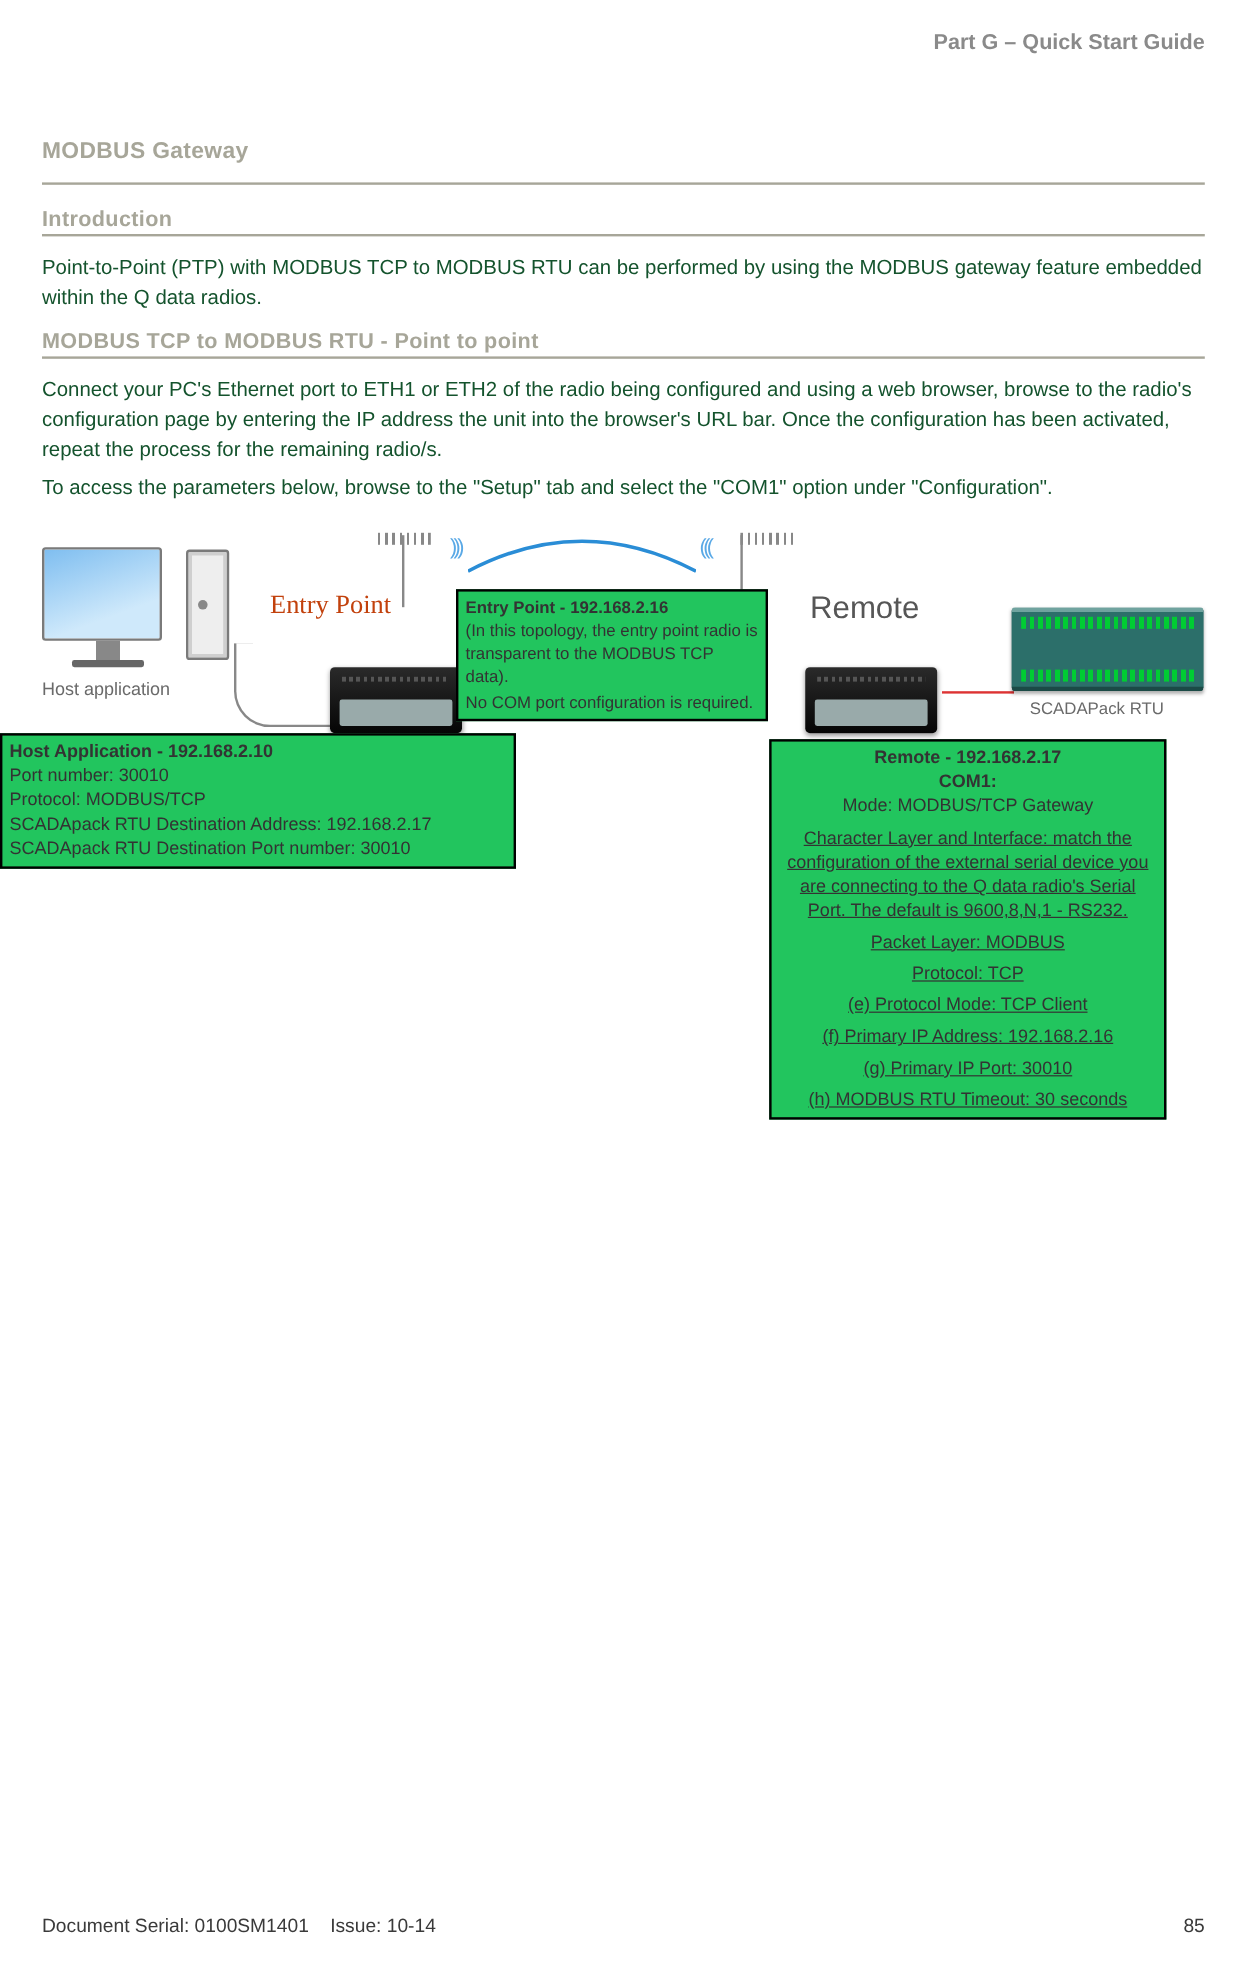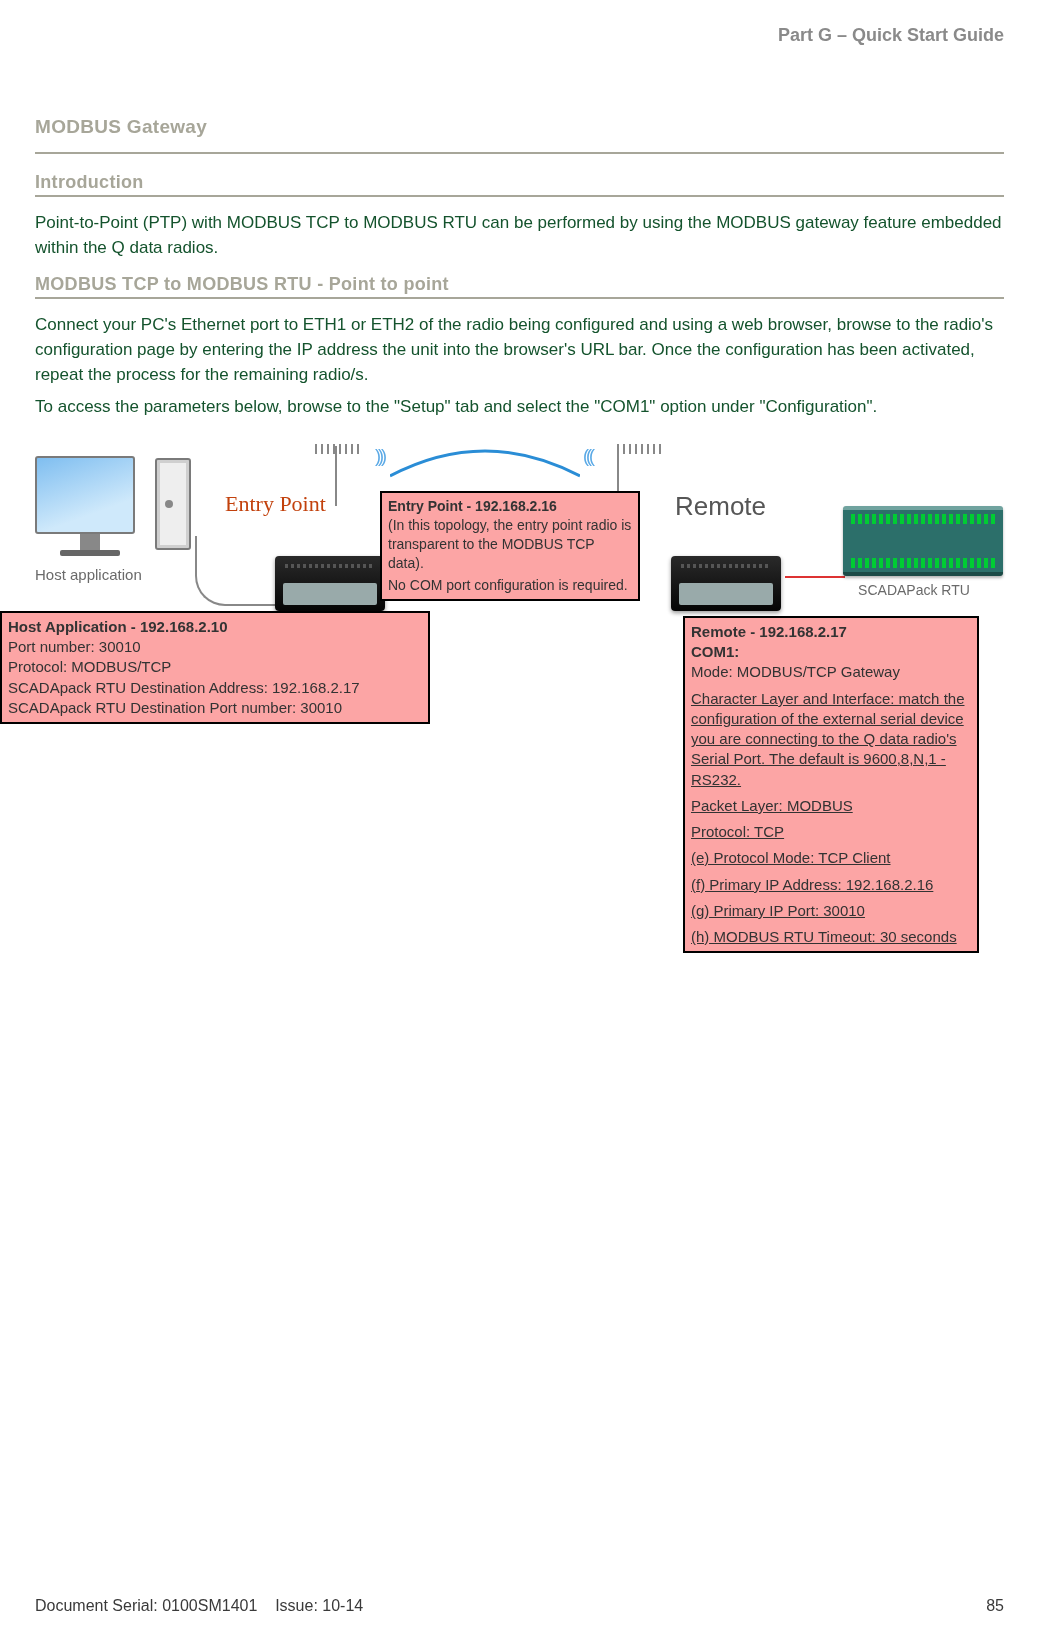--- a/index.html
+++ b/index.html
@@ -156,27 +156,27 @@
     border-top:4px solid #70a39f; border-bottom:4px solid #1b4a46;
     position:relative; box-shadow:0 2px 3px rgba(0,0,0,.3);
   }
   .rtu-term { position:absolute; left:8px; right:8px; height:10px;
     background:repeating-linear-gradient(90deg,#0c3 0 4px, transparent 4px 7px);}
   .rtu-term.top{ top:4px;} .rtu-term.bot{ bottom:4px;}
   .rtu-label { color:#6a6a6a; font-size:14px; margin-top:6px; text-align:center;}
 
   
   .callout {
-    position:absolute; border:2px solid #000; background:#fca5a5;
+    position:absolute; border:2px solid #000; background:#22c55e;
     padding:4px 6px; font-size:15px; line-height:1.35;
   }
   .callout .title { font-weight:700; }
   .callout-entry  { left:345px; top:55px;  width:260px; font-size:14px;}
   .callout-host   { left:-35px;  top:175px; width:430px;}
-  .callout-remote { left:648px; top:180px; width:296px;}
+  .callout-remote { left:606px; top:180px; width:331px;text-align:center;}
   .callout-remote .sub { font-weight:700;}
   .callout-remote p { margin-top:6px;text-decoration:underline;}
 
   .footer {
     position:absolute; bottom:22px; left:35px; right:35px;
     display:flex; justify-content:space-between;
     color:#3a3a3a; font-size:16px;
   }
 </style>
 </head>

